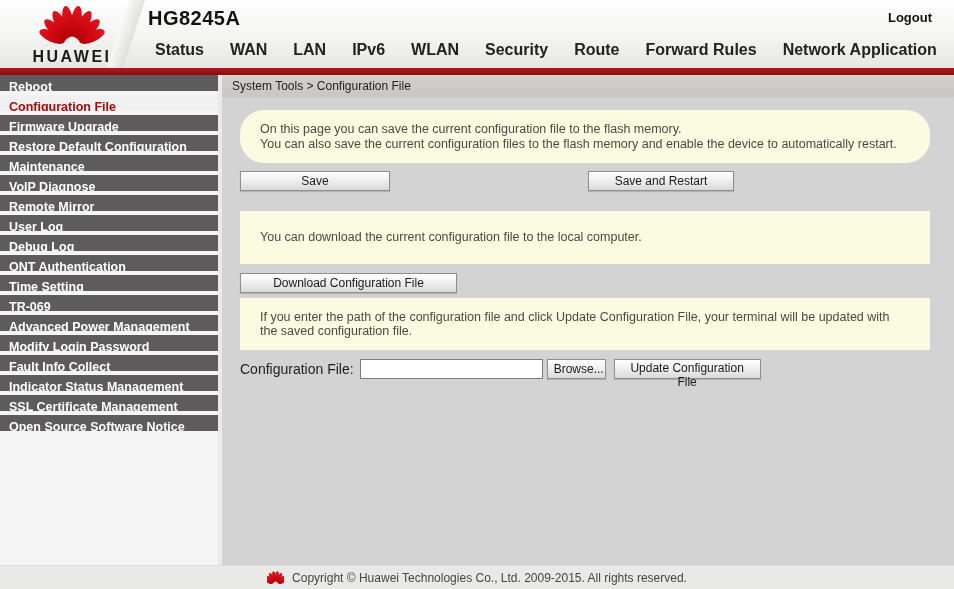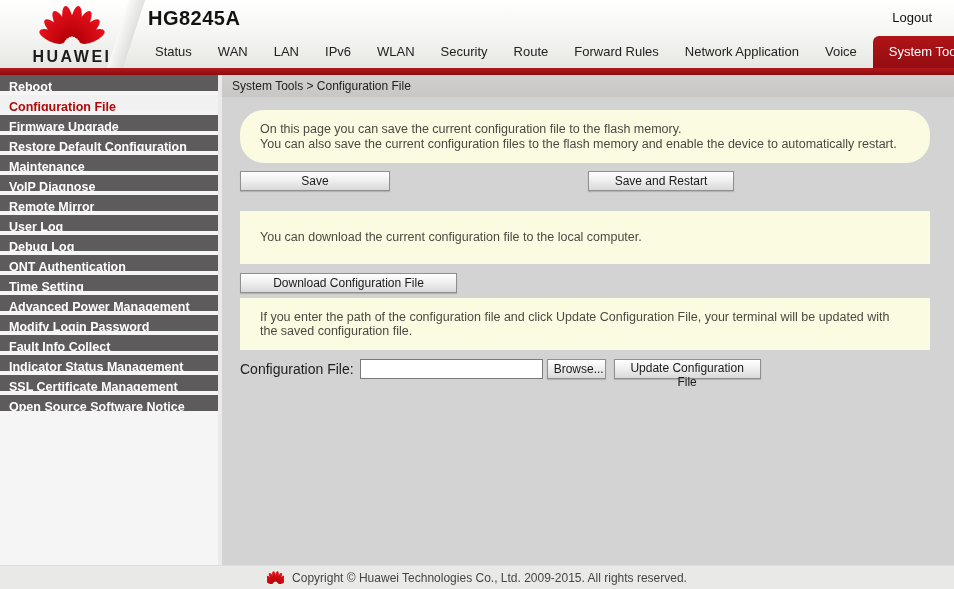--- a/index.html
+++ b/index.html
@@ -26,24 +26,24 @@
   .diag{
     position:absolute;top:0;left:118px;width:16px;height:68px;
     transform:skewX(-18deg);
     background:linear-gradient(90deg,#f9f9f8,#dddddb);
     opacity:.9;
   }
   .logo-block{position:absolute;left:20px;top:3px;width:104px;text-align:center;}
   .logo-big{width:74px;height:42px;display:block;margin:2px auto 0;}
   .wordmark{font-size:16px;font-weight:bold;color:#1c1c1c;letter-spacing:2.5px;margin-top:1px;}
   .title{position:absolute;left:148px;top:7px;font-size:20px;font-weight:bold;color:#121212;letter-spacing:.5px;}
-  .logout{position:absolute;right:22px;top:10px;font-size:13px;font-weight:normal;color:#111;cursor:pointer;}
+  .logout{position:absolute;right:22px;top:10px;font-size:13px;font-weight:bold;color:#111;cursor:pointer;}
   .tabs{position:absolute;left:142px;right:0;bottom:0;display:flex;align-items:flex-end;}
   .tab{
-    padding:6px 13px 9px;font-size:13px;font-weight:normal;color:#222;cursor:pointer;white-space:nowrap;
+    padding:6px 13px 9px;font-size:16px;font-weight:bold;color:#222;cursor:pointer;white-space:nowrap;
   }
   .tab-active{
     background:linear-gradient(180deg,#b01418,#950d11);
     color:#fff;border-radius:6px 6px 0 0;padding:8px 16px 9px;margin-left:3px;
   }
   .redbar{height:7px;flex:0 0 7px;background:linear-gradient(180deg,#b2181c,#8c0b0e);}
   
   .middle{flex:1;display:flex;min-height:0;}
   .sidebar{width:218px;flex:0 0 218px;background:#f6f5f5;}
   .side-item{
@@ -150,20 +150,21 @@
       <div class="side-item side-active">Configuration File</div>
       <div class="side-item">Firmware Upgrade</div>
       <div class="side-item">Restore Default Configuration</div>
       <div class="side-item">Maintenance</div>
       <div class="side-item">VoIP Diagnose</div>
       <div class="side-item">Remote Mirror</div>
       <div class="side-item">User Log</div>
       <div class="side-item">Debug Log</div>
       <div class="side-item">ONT Authentication</div>
       <div class="side-item">Time Setting</div>
+      <div class="side-item">TR-069</div>
       <div class="side-item">Advanced Power Management</div>
       <div class="side-item">Modify Login Password</div>
       <div class="side-item">Fault Info Collect</div>
       <div class="side-item">Indicator Status Management</div>
       <div class="side-item">SSL Certificate Management</div>
       <div class="side-item">Open Source Software Notice</div>
     </div>
   <div class="side-gap"></div>
   <div class="content">
     <div class="breadcrumb">System Tools &gt; Configuration File</div>

